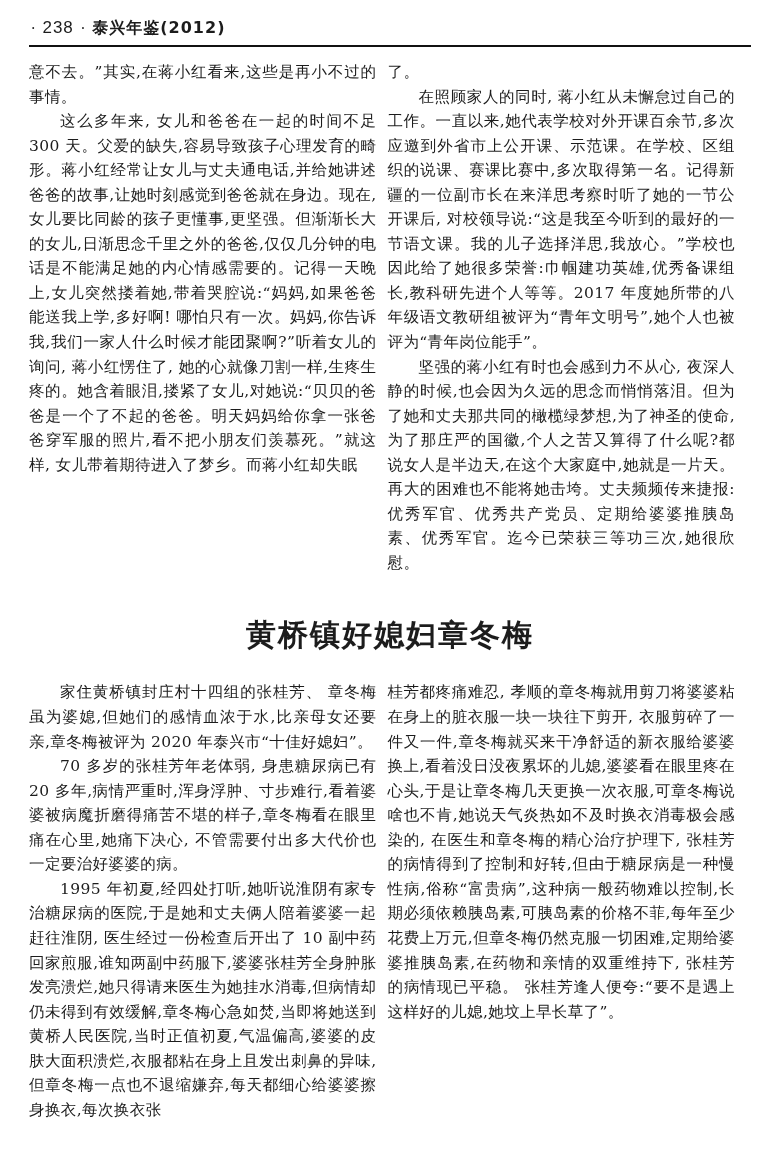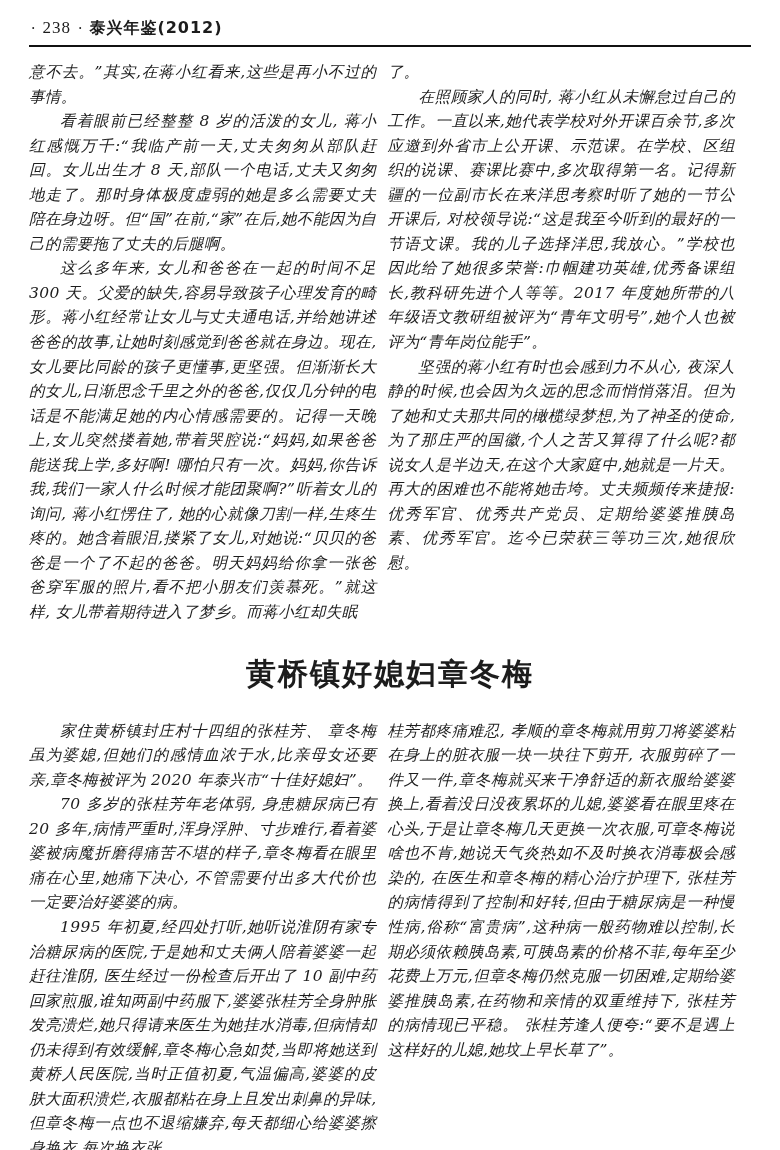--- a/index.html
+++ b/index.html
@@ -22,61 +22,60 @@
     gap: 7px;
     font-size: 16px;
     padding-left: 2px;
     height: 24px;
   }
   .running-header .dot {
     font-size: 14px;
     color: #1c1c1c;
   }
   .running-header .page-num {
-    font-family: Liberation Serif, serif;
+    font-family: Liberation Sans, sans-serif;
     font-size: 17px;
     letter-spacing: 1px;
   }
   .running-header .book-title {
     font-family: "DejaVu Sans", sans-serif;
     font-weight: bold;
     font-size: 16px;
     letter-spacing: 1px;
   }
   .header-rule {
     border: none;
     border-top: 2.5px solid #111111;
     margin-top: 3px;
   }
   
   .columns {
     display: flex;
     gap: 11px;
     margin-top: 13px;
-    font-style: italic;
   }
   .column {
     width: 347.5px;
     text-align: justify;
     text-justify: inter-character;
   }
   .para {
     font-size: 15.5px;
     line-height: 24.55px;
     letter-spacing: 0.4px;
   }
   .para.indent { text-indent: 2em; }
   
   .article-title {
     text-align: center;
     font-family: "DejaVu Sans", sans-serif;
     font-weight: bold;
     font-size: 30px;
     letter-spacing: 2px;
-    margin-top: 31px;
+    margin-top: 42px;
     margin-bottom: 27px;
     line-height: 36px;
   }
 </style>
 </head>
 <body>
 
 <div class="page">
 
   <div class="running-header">
@@ -84,21 +83,20 @@
     <span class="page-num">238</span>
     <span class="dot">·</span>
     <span class="book-title">泰兴年鉴(2012)</span>
   </div>
 
   <hr class="header-rule">
 
   <div class="columns">
     <div class="column">
         <p class="para">意不去。”其实,在蒋小红看来,这些是再小不过的事情。</p>
-        <p class="para indent">看着眼前已经整整 8 岁的活泼的女儿, 蒋小红感慨万千:“我临产前一天,丈夫匆匆从部队赶回。女儿出生才 8 天,部队一个电话,丈夫又匆匆地走了。那时身体极度虚弱的她是多么需要丈夫陪在身边呀。但“国”在前,“家”在后,她不能因为自己的需要拖了丈夫的后腿啊。</p>
         <p class="para indent">这么多年来, 女儿和爸爸在一起的时间不足 300 天。父爱的缺失,容易导致孩子心理发育的畸形。蒋小红经常让女儿与丈夫通电话,并给她讲述爸爸的故事,让她时刻感觉到爸爸就在身边。现在, 女儿要比同龄的孩子更懂事,更坚强。但渐渐长大的女儿,日渐思念千里之外的爸爸,仅仅几分钟的电话是不能满足她的内心情感需要的。记得一天晚上,女儿突然搂着她,带着哭腔说:“妈妈,如果爸爸能送我上学,多好啊! 哪怕只有一次。妈妈,你告诉我,我们一家人什么时候才能团聚啊?”听着女儿的询问, 蒋小红愣住了, 她的心就像刀割一样,生疼生疼的。她含着眼泪,搂紧了女儿,对她说:“贝贝的爸爸是一个了不起的爸爸。明天妈妈给你拿一张爸爸穿军服的照片,看不把小朋友们羡慕死。”就这样, 女儿带着期待进入了梦乡。而蒋小红却失眠</p>
       </div>
     <div class="column">
         <p class="para">了。</p>
         <p class="para indent">在照顾家人的同时, 蒋小红从未懈怠过自己的工作。一直以来,她代表学校对外开课百余节,多次应邀到外省市上公开课、示范课。在学校、区组织的说课、赛课比赛中,多次取得第一名。记得新疆的一位副市长在来洋思考察时听了她的一节公开课后, 对校领导说:“这是我至今听到的最好的一节语文课。我的儿子选择洋思,我放心。”学校也因此给了她很多荣誉:巾帼建功英雄,优秀备课组长,教科研先进个人等等。2017 年度她所带的八年级语文教研组被评为“青年文明号”,她个人也被评为“青年岗位能手”。</p>
         <p class="para indent">坚强的蒋小红有时也会感到力不从心, 夜深人静的时候,也会因为久远的思念而悄悄落泪。但为了她和丈夫那共同的橄榄绿梦想,为了神圣的使命,为了那庄严的国徽,个人之苦又算得了什么呢?都说女人是半边天,在这个大家庭中,她就是一片天。 再大的困难也不能将她击垮。丈夫频频传来捷报:优秀军官、优秀共产党员、定期给婆婆推胰岛素、优秀军官。迄今已荣获三等功三次,她很欣慰。</p>
       </div>
   </div>
 
   <h1 class="article-title">黄桥镇好媳妇章冬梅</h1>

